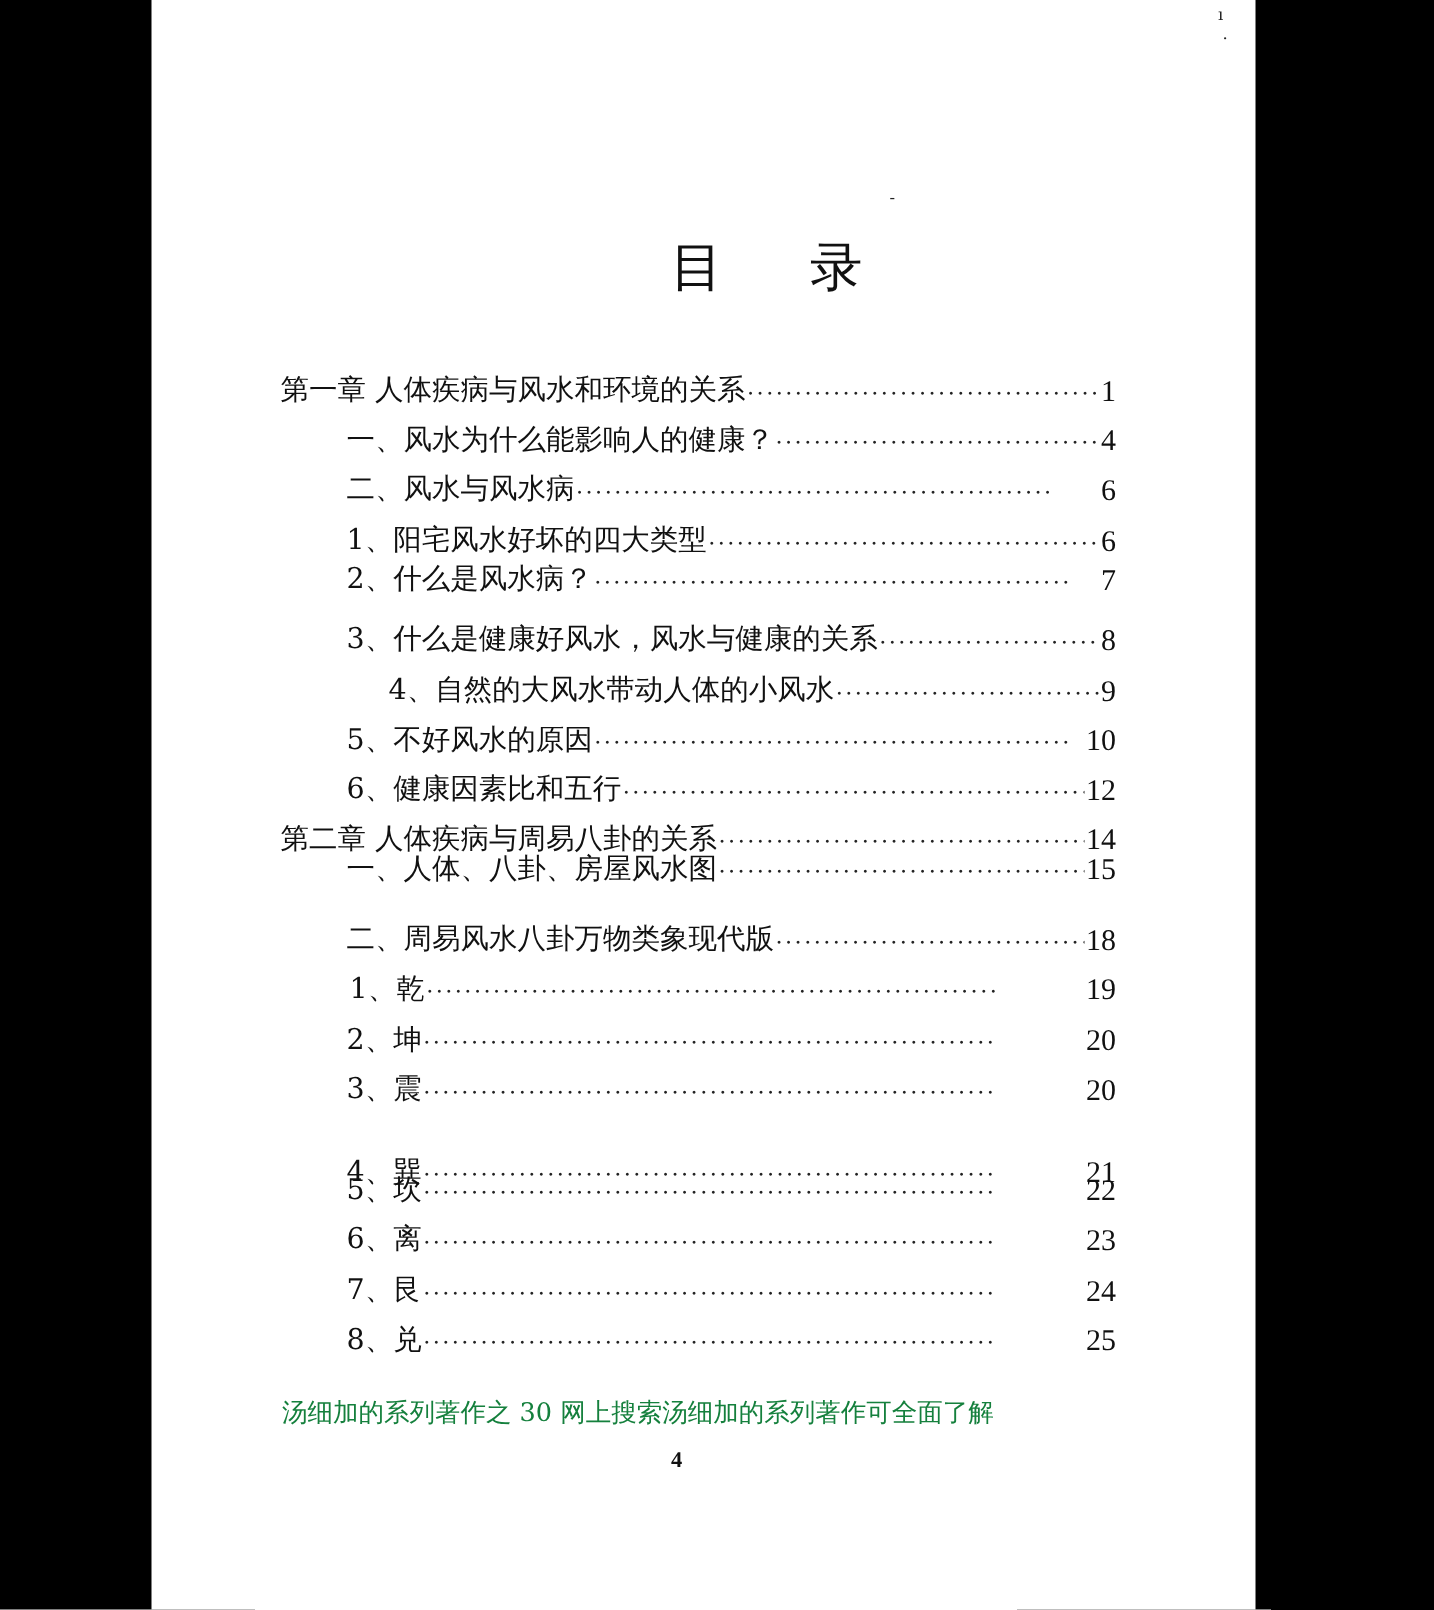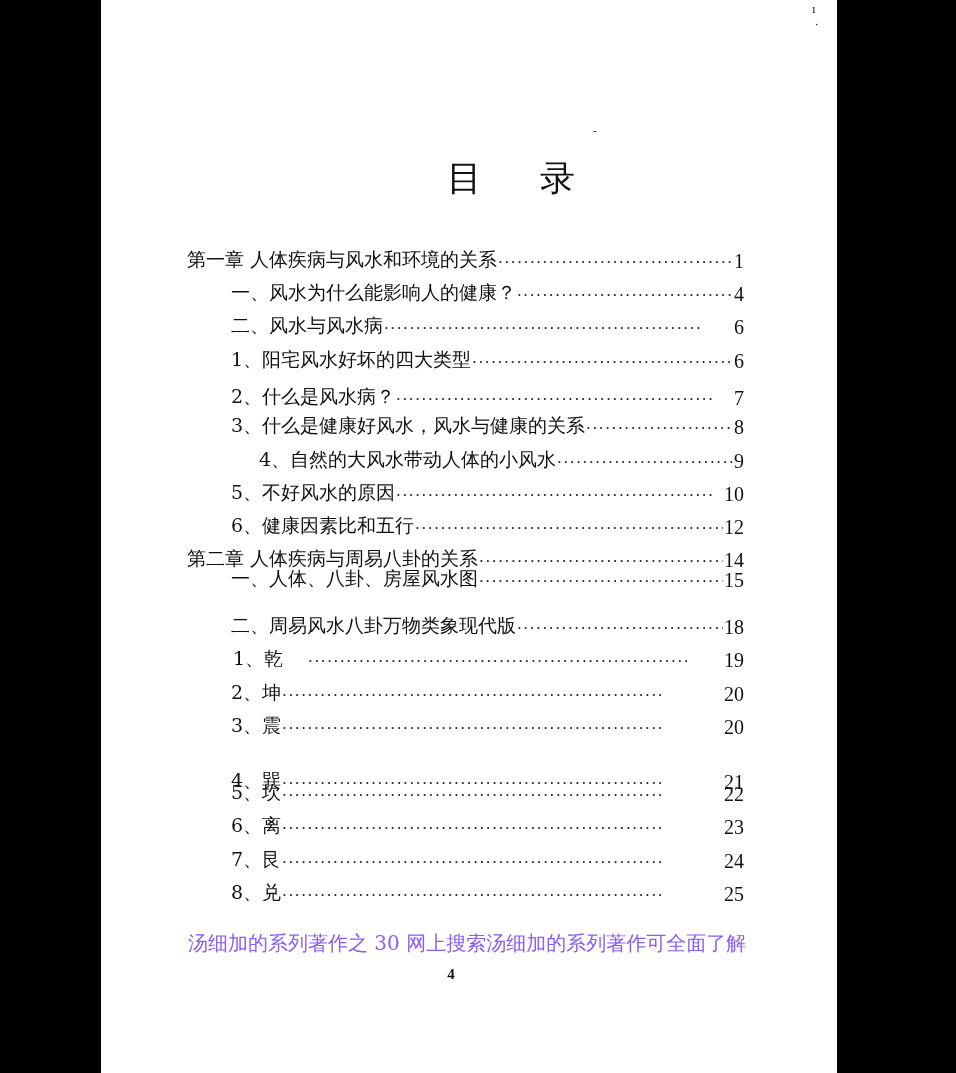--- a/index.html
+++ b/index.html
@@ -24,21 +24,21 @@
       position: absolute; height: 33px; display: flex; align-items: flex-end;
       font-size: 19px; color: #111; right: 93px;
     }
     .row .label { white-space: nowrap; }
     .row .dots {
       flex: 1; overflow: hidden; white-space: nowrap; margin: 0 1px;
       letter-spacing: 1.6px; font-size: 15px; line-height: 22px; color: #222;
     }
     .row .page-num { white-space: nowrap; font-family: "Liberation Serif", serif; font-size: 20px; }
     .footer {
-      position: absolute; left: 87px; top: 930px; font-size: 20px; color: #8b5cf6; white-space: nowrap;
+      position: absolute; left: 87px; top: 930px; font-size: 17px; color: #15803d; white-space: nowrap;
     }
     .page-number {
       position: absolute; left: 0; width: 700px; top: 966px; text-align: center;
       font-family: "Liberation Serif", serif; font-weight: bold; font-size: 15px; color: #111;
     }
   </style>
 </head>
 <body>
 
 <div class="page">
@@ -64,21 +64,21 @@
     <div class="row" style="top:66px; left:130px;">
       <span class="label">二、风水与风水病</span>
       <span class="dots">··················································</span>
       <span class="page-num">6</span>
     </div>
     <div class="row" style="top:100px; left:130px;">
       <span class="label">1、阳宅风水好坏的四大类型</span>
       <span class="dots">··················································</span>
       <span class="page-num">6</span>
     </div>
-    <div class="row" style="top:137px; left:130px;">
+    <div class="row" style="top:126px; left:130px;">
       <span class="label">2、什么是风水病？</span>
       <span class="dots">··················································</span>
       <span class="page-num">7</span>
     </div>
     <div class="row" style="top:166px; left:130px;">
       <span class="label">3、什么是健康好风水，风水与健康的关系</span>
       <span class="dots">··················································</span>
       <span class="page-num">8</span>
     </div>
     <div class="row" style="top:200px; left:130px;margin-left:28px;">
@@ -104,21 +104,21 @@
     <div class="row" style="top:319px; left:130px;">
       <span class="label">一、人体、八卦、房屋风水图</span>
       <span class="dots">··················································</span>
       <span class="page-num">15</span>
     </div>
     <div class="row" style="top:366px; left:130px;text-align:right;">
       <span class="label">二、周易风水八卦万物类象现代版</span>
       <span class="dots">··················································</span>
       <span class="page-num">18</span>
     </div>
-    <div class="row" style="top:399px; left:132px;gap:24px;">
+    <div class="row" style="top:399px; left:132px;">
       <span class="label">1、乾</span>
       <span class="dots">····························································</span>
       <span class="page-num">19</span>
     </div>
     <div class="row" style="top:433px; left:130px;">
       <span class="label">2、坤</span>
       <span class="dots">····························································</span>
       <span class="page-num">20</span>
     </div>
     <div class="row" style="top:466px; left:130px;">

